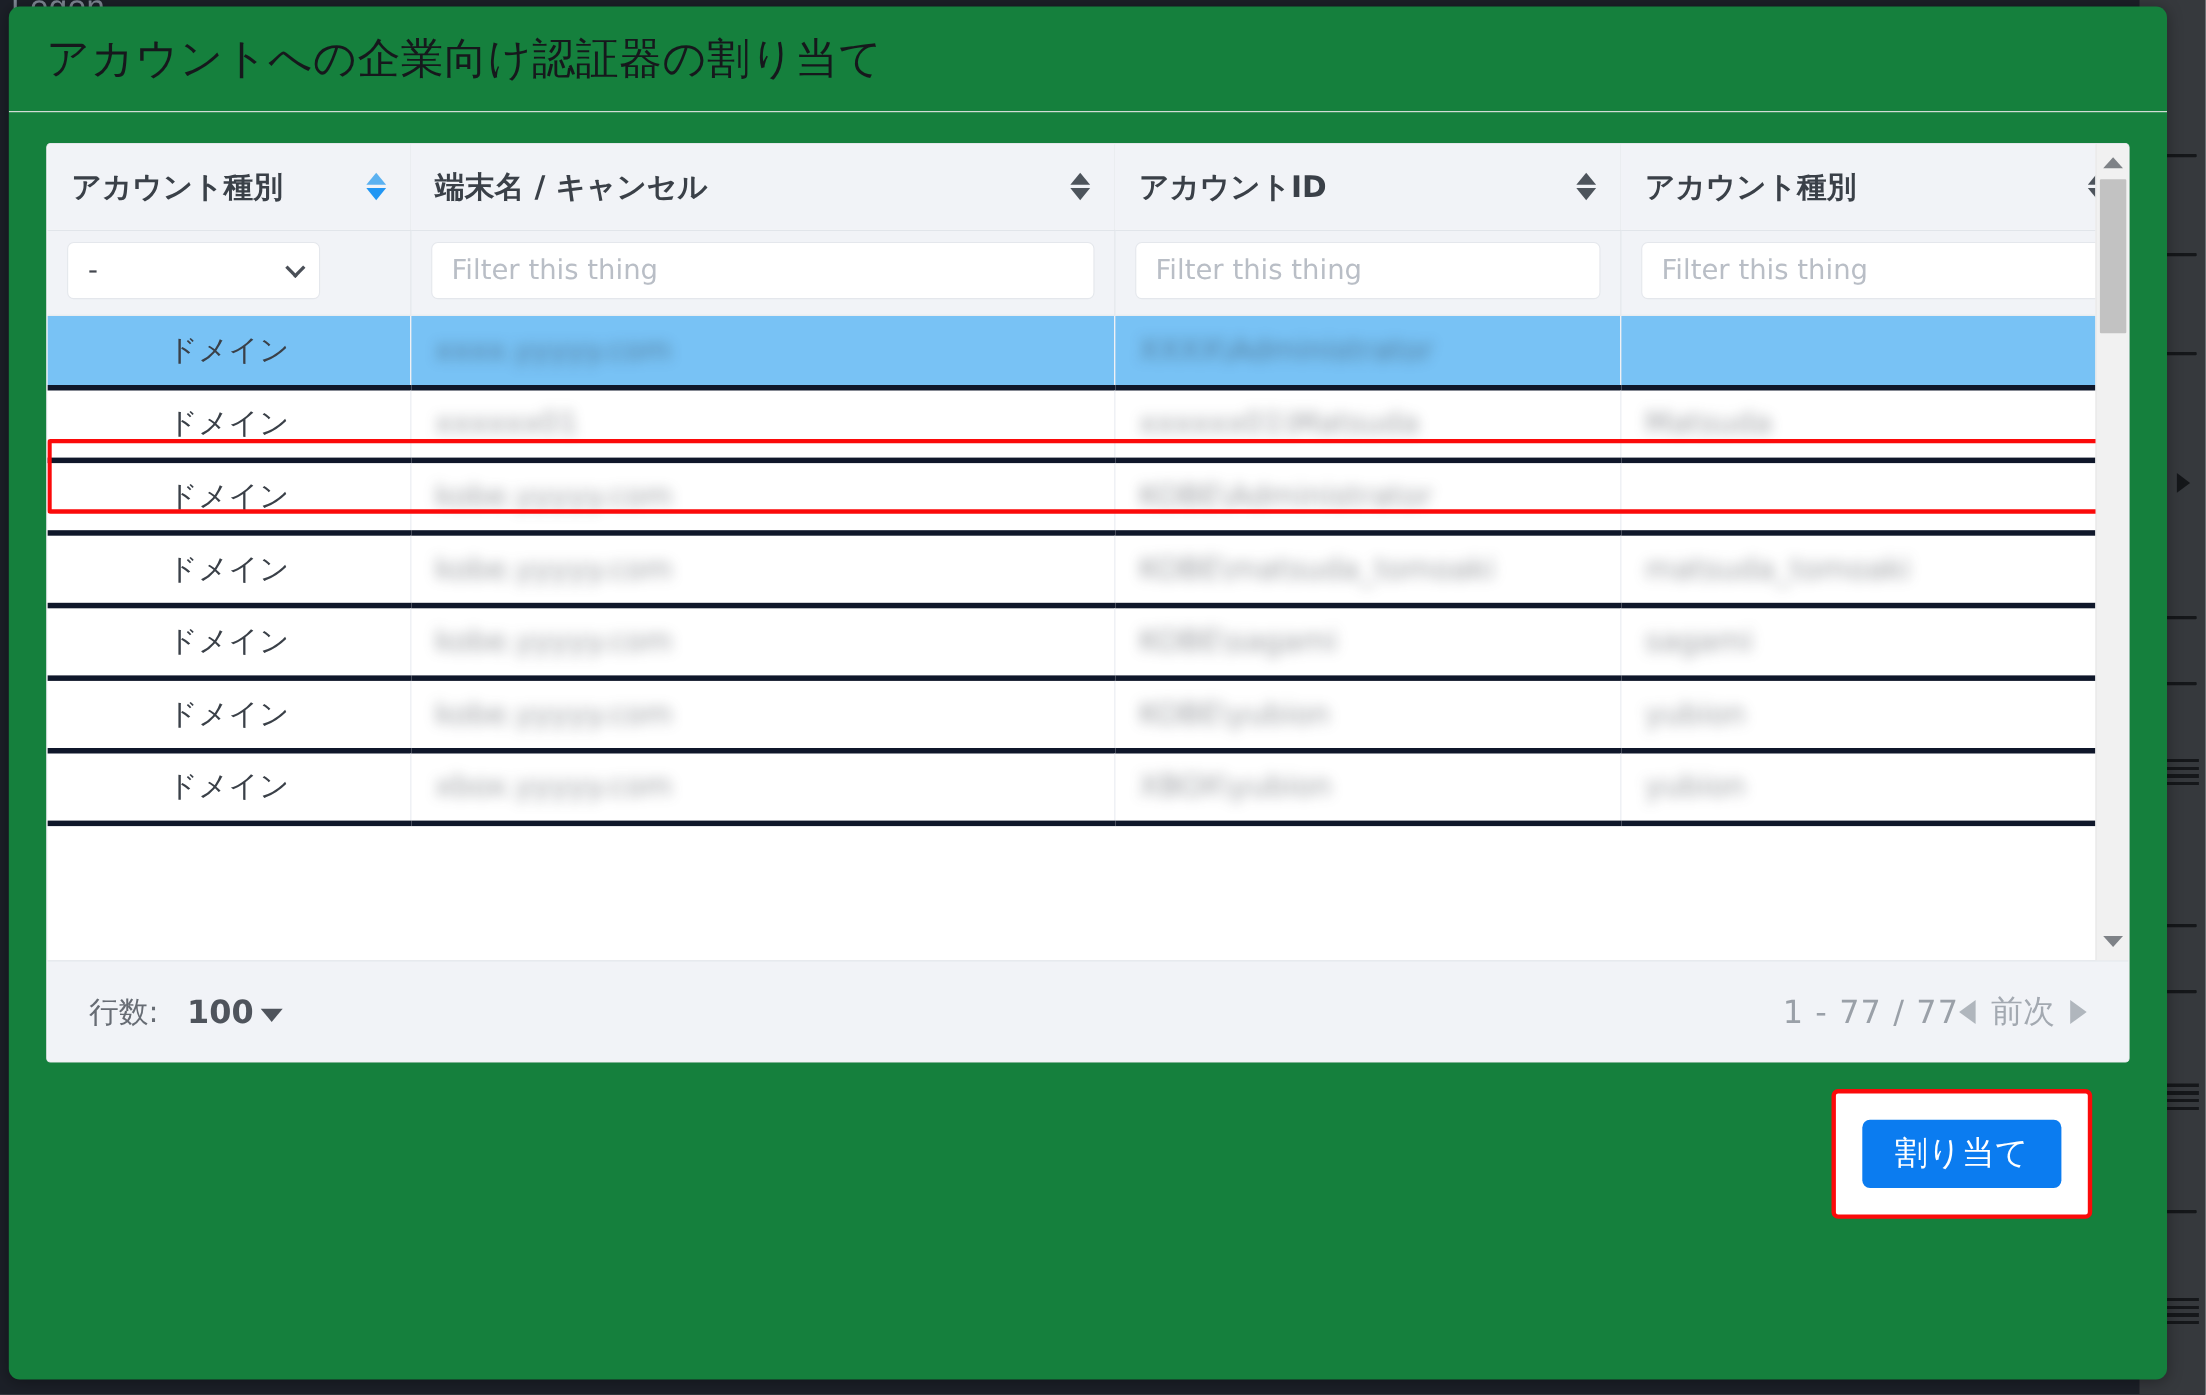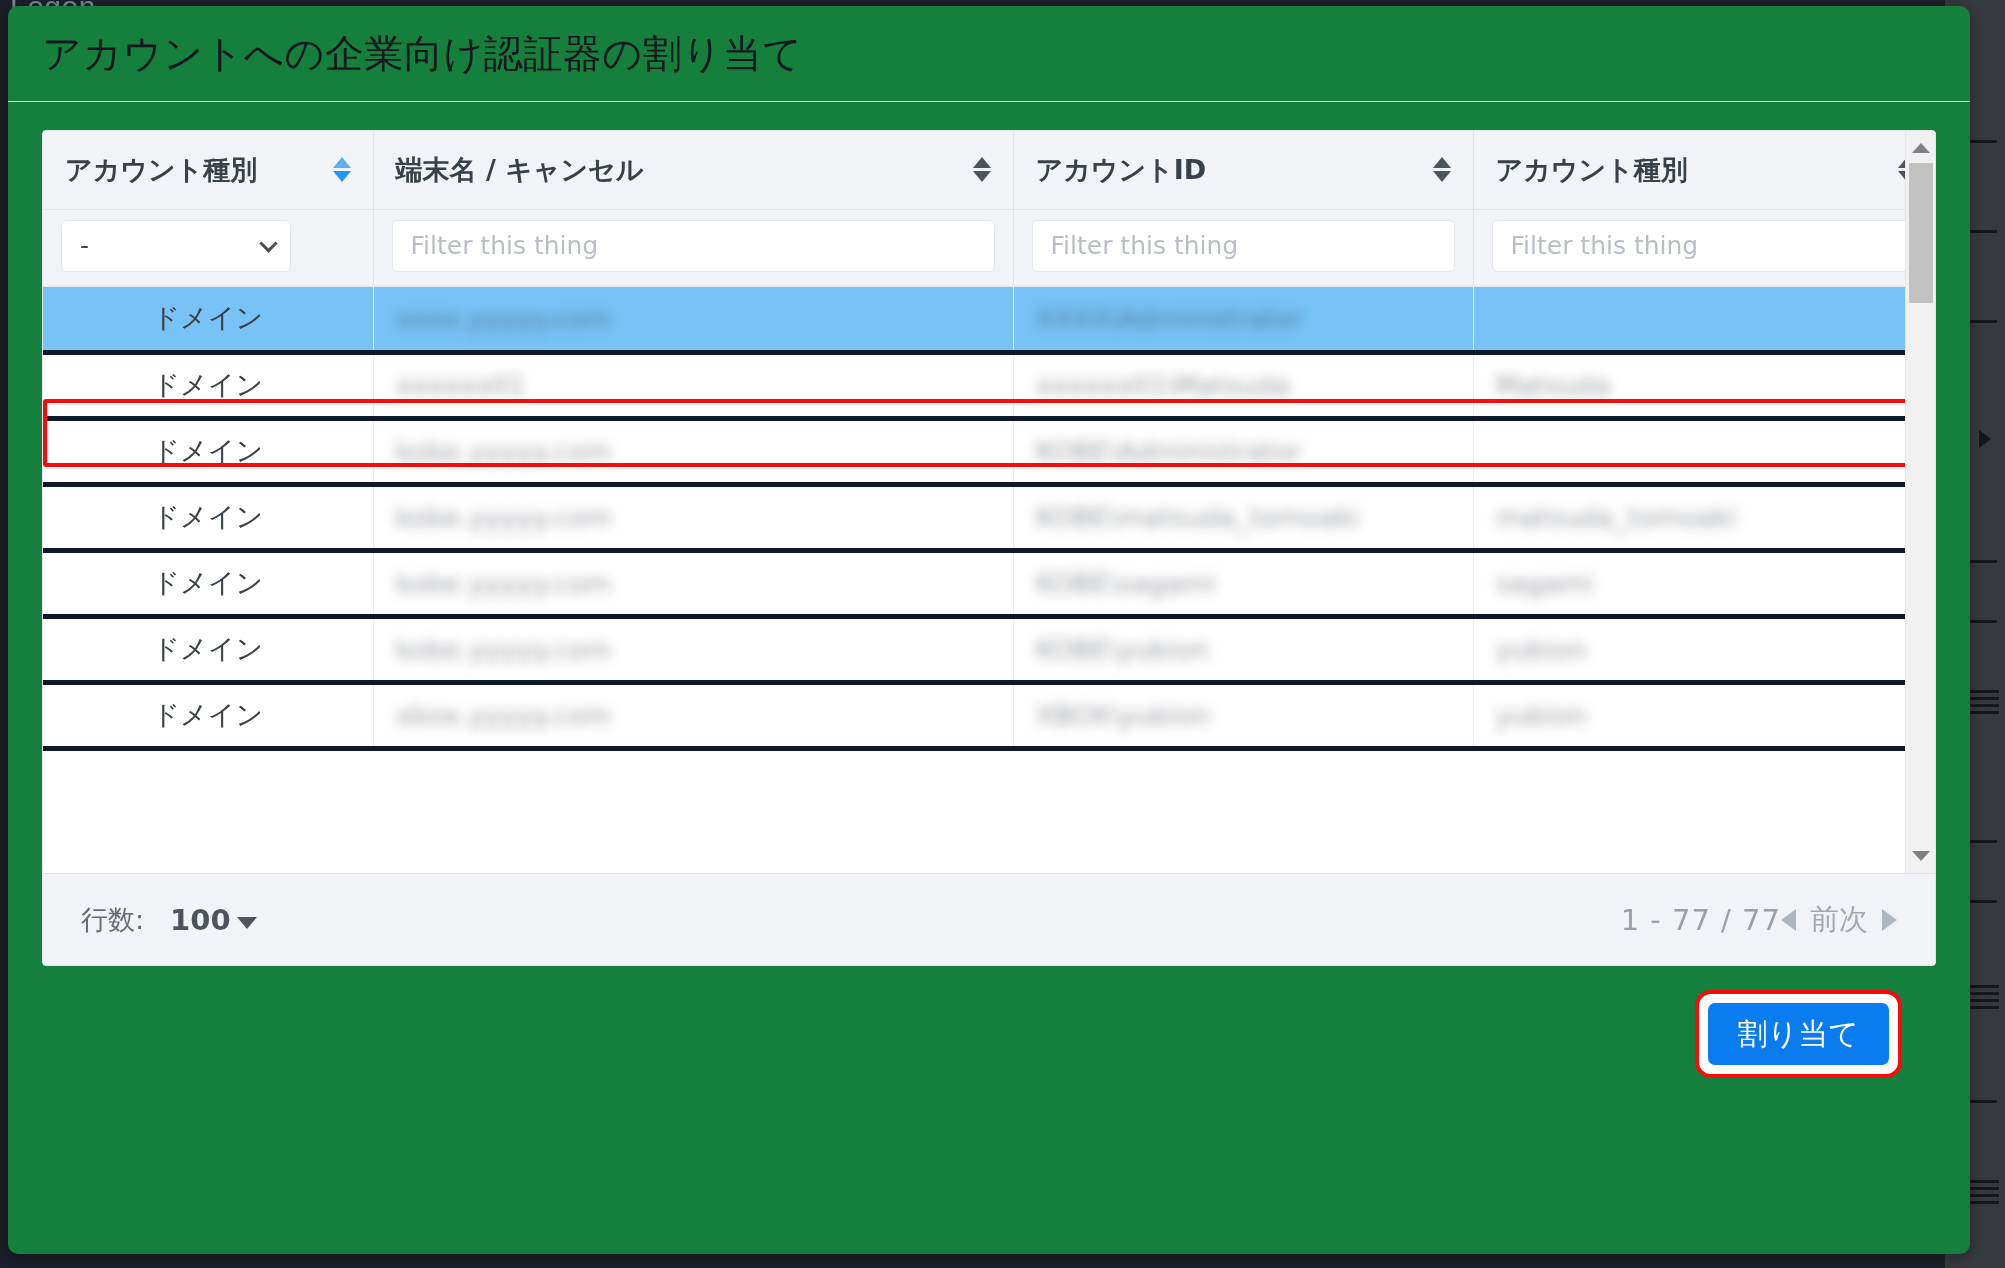--- a/index.html
+++ b/index.html
@@ -314,23 +314,23 @@
   
   .actions {
     padding: 24px 34px 0 34px;
     display: flex;
     flex-direction: column;
     align-items: flex-end;
     gap: 22px;
   }
   .assign-wrap {
     position: relative;
-    padding: 9px;
+    padding: 24px;
     border: 4px solid #fb0a0a;
-    border-radius: 16px;
+    border-radius: 6px;
     background: #fff;
   }
   .btn {
     border: none;
     border-radius: 7px;
     font-size: 30px;
     font-family: "DejaVu Sans", "Liberation Sans", sans-serif;
     color: #ffffff;
     padding: 0 30px;
     height: 62px;

